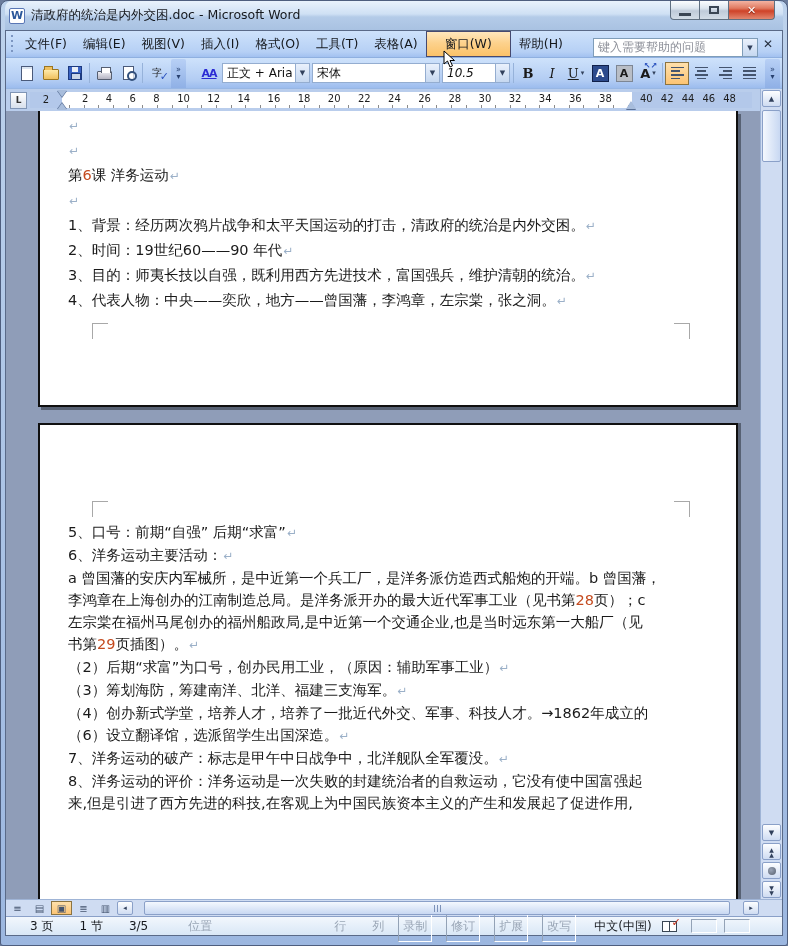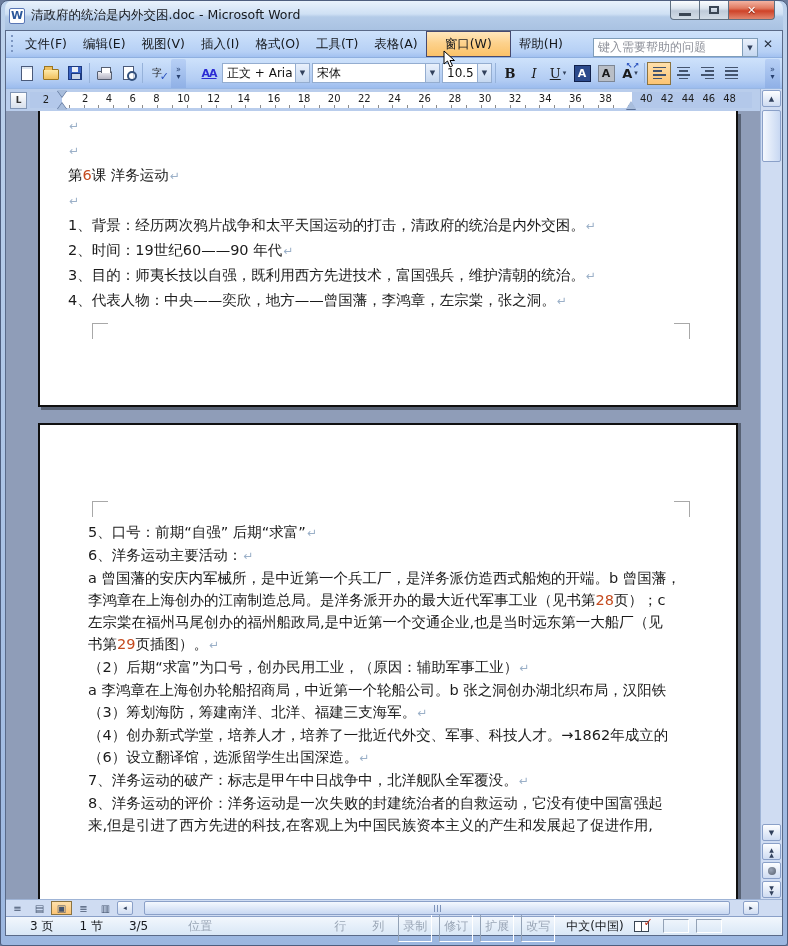--- a/index.html
+++ b/index.html
@@ -55,21 +55,21 @@
   .ic-print:before{content:"";position:absolute;top:-5px;left:3px;width:8px;height:5px;background:#fff;border:1px solid #555e70;border-bottom:none;}
   .ic-preview{width:11px;height:14px;background:#fff;border:1px solid #4a5a7a;position:relative;}
   .ic-preview:after{content:"";position:absolute;right:-4px;bottom:-2px;width:6px;height:6px;border:2px solid #33507c;border-radius:50%;background:rgba(255,255,255,.7);}
   .ic-spell{position:relative;font-size:10px;color:#222;line-height:10px;}
   .ic-spell .chk{position:absolute;right:-7px;bottom:-4px;color:#2a52be;font-size:11px;font-weight:bold;}
   .ic-styles{color:#2b2bd4;font-weight:bold;font-size:11px;text-decoration:underline;letter-spacing:-1px;}
   .combo{height:20px;background:#fff;border:1px solid #94add0;display:flex;align-items:center;font-size:12px;color:#111;
     padding-left:4px;margin:8px 1px;overflow:hidden;white-space:nowrap;}
   .combo .arrow{margin-left:auto;width:14px;height:100%;border-left:1px solid #94add0;font-size:7px;color:#31405c;
     display:flex;align-items:center;justify-content:center;background:linear-gradient(#eaf1fc,#c6d8f0);flex:0 0 14px;}
-  .combo.style{width:88px;}.combo.font{width:128px;}.combo.size{width:50px;}
+  .combo.style{width:88px;}.combo.font{width:128px;}.combo.size{width:68px;font-style:italic;}
   .fmt{font-size:13px;color:#1a1a1a;font-family:"DejaVu Serif",serif;}
   .fmt.b{font-weight:bold;}.fmt.i{font-style:italic;}.fmt.u{text-decoration:underline;}
   .mini-drop{font-size:7px;color:#31405c;margin-left:2px;}
   .ic-border-a{width:17px;height:17px;background:#2c4a8c;border:1px solid #10204a;color:#fff;font-size:11px;font-weight:bold;
     display:flex;align-items:center;justify-content:center;}
   .ic-shade-a{width:17px;height:17px;background:#b9bec6;border:1px solid #7d8694;color:#1a1a1a;font-size:11px;font-weight:bold;
     display:flex;align-items:center;justify-content:center;}
   .ic-scale-a{font-size:13px;font-weight:bold;color:#1a1a1a;position:relative;}
   .ic-scale-a .arr{position:absolute;top:-5px;right:-7px;color:#2a52be;font-size:8px;font-weight:bold;}
   .align-icon{display:flex;flex-direction:column;gap:2px;}
@@ -96,21 +96,21 @@
     align-items:center;padding:0 16px 0 8px;}
   .rnum{line-height:1;}
   .ind{position:absolute;width:0;height:0;}
   .ind-first{left:27px;top:-2px;border-left:5px solid transparent;border-right:5px solid transparent;border-top:7px solid #a8bddc;filter:drop-shadow(0 1px 0 #5a7097);}
   .ind-hang{left:27px;bottom:-2px;border-left:5px solid transparent;border-right:5px solid transparent;border-bottom:7px solid #a8bddc;filter:drop-shadow(0 -1px 0 #5a7097);}
   .ind-right{right:116px;bottom:-1px;border-left:5px solid transparent;border-right:5px solid transparent;border-bottom:8px solid #a8bddc;filter:drop-shadow(0 1px 0 #5a7097);}
   
   .workspace{flex:1;position:relative;overflow:hidden;background:#8f9db8;}
   .page{position:absolute;left:32px;width:700px;background:#fff;overflow:hidden;}
   .page1{top:0;height:296px;border:2px solid #101010;border-top:none;box-shadow:3px 3px 0 rgba(20,24,32,.45);}
-  .page2{top:312px;bottom:-6px;border:2px solid #101010;border-bottom:none;box-shadow:3px 0 0 rgba(20,24,32,.45);padding-left:20px;}
+  .page2{top:312px;bottom:-6px;border:2px solid #101010;border-bottom:none;box-shadow:3px 0 0 rgba(20,24,32,.45);}
   .page-content{padding:2px 26px 0 28px;font-size:14.5px;color:#1a1a1a;}
   .page1 .page-content{line-height:24px;}
   .page2 .page-content{padding-top:96px;line-height:22px;}
   .doc-line{white-space:nowrap;overflow:hidden;min-height:1em;}
   .pmark{color:#9bb0c8;font-size:12px;margin-left:1px;}
   .cmark{position:absolute;width:16px;height:16px;border:0 solid #a8a8a8;}
   .cm-tl{border-top-width:1px;border-left-width:1px;}
   .cm-tr{border-top-width:1px;border-right-width:1px;}
   
   .vscroll{width:22px;flex:0 0 22px;background:#cfdcf2;display:flex;flex-direction:column;border-left:1px solid #9fb4d6;}
@@ -131,21 +131,21 @@
   .h-track{flex:1;position:relative;margin:1px 0;}
   .h-thumb{position:absolute;top:0;bottom:0;left:10px;right:12px;border:1px solid #8aa0c8;border-radius:2px;
     background:linear-gradient(#f4f8fe,#c8d8f2);display:flex;align-items:center;justify-content:center;gap:2px;}
   .h-thumb i{width:1px;height:7px;background:#7d92b8;display:block;}
   .h-corner{width:22px;flex:0 0 22px;background:#cfdcf2;}
   
   .statusbar{height:19px;flex:0 0 19px;display:flex;align-items:center;font-size:12px;color:#15181d;
     background:linear-gradient(#f2f7fd,#d9e7f6);border-top:1px solid #8aa0c8;padding:0 6px 0 24px;white-space:nowrap;}
   .sb-cell{margin-right:26px;}
   .sb-dim{color:#9aa6b6;}
-  .sb-box{border:1px solid;border-color:#93a2b6 #ffffff #ffffff #93a2b6;padding:8px 4px;margin-right:7px;line-height:14px;}
+  .sb-box{border:1px solid;border-color:#93a2b6 #ffffff #ffffff #93a2b6;padding:8px 4px;margin-right:14px;line-height:14px;}
   .sb-lang{margin:0 10px 0 4px;}
   .book-icon{position:relative;width:15px;height:11px;background:#fff;border:1px solid #3a4654;margin-right:14px;}
   .book-icon:before{content:"";position:absolute;left:6px;top:0;bottom:0;width:1px;background:#3a4654;}
   .book-icon .chk{position:absolute;right:-5px;top:-6px;color:#c22a12;font-weight:bold;font-size:11px;}
   .sb-empty{width:26px;height:14px;border:1px solid;border-color:#93a2b6 #ffffff #ffffff #93a2b6;margin-right:7px;}
   .red-seg{color:#c44a1e;}
 </style>
 </head>
 <body>
 
@@ -357,21 +357,20 @@
             <div class="cmark cm-tl" style="left:52px;top:76px;"></div>
             <div class="cmark cm-tr" style="right:46px;top:76px;"></div>
             <div class="page-content" id="page-lines-2">
                 <div class="doc-line"><span>5、口号：前期“自强” 后期“求富”</span><span class="pmark">↵</span></div>
                 <div class="doc-line"><span>6、洋务运动主要活动：</span><span class="pmark">↵</span></div>
                 <div class="doc-line"><span>a 曾国藩的安庆内军械所，是中近第一个兵工厂，是洋务派仿造西式船炮的开端。b 曾国藩，</span></div>
                 <div class="doc-line"><span>李鸿章在上海创办的江南制造总局。是洋务派开办的最大近代军事工业（见书第</span><span class="red-seg" style="color: rgb(196, 74, 30);">28</span><span>页）；c</span></div>
                 <div class="doc-line"><span>左宗棠在福州马尾创办的福州船政局,是中近第一个交通企业,也是当时远东第一大船厂（见</span></div>
                 <div class="doc-line"><span>书第</span><span class="red-seg" style="color: rgb(196, 74, 30);">29</span><span>页插图）。</span><span class="pmark">↵</span></div>
                 <div class="doc-line"><span>（2）后期“求富”为口号，创办民用工业，（原因：辅助军事工业）</span><span class="pmark">↵</span></div>
-                <div class="doc-line"><span>a 李鸿章在上海创办轮船招商局，中近第一个轮船公司。b 张之洞创办湖北织布局，汉阳铁</span></div>
                 <div class="doc-line"><span>（3）筹划海防，筹建南洋、北洋、福建三支海军。</span><span class="pmark">↵</span></div>
                 <div class="doc-line"><span>（4）创办新式学堂，培养人才，培养了一批近代外交、军事、科技人才。→1862年成立的</span></div>
                 <div class="doc-line"><span>（6）设立翻译馆，选派留学生出国深造。</span><span class="pmark">↵</span></div>
                 <div class="doc-line"><span>7、洋务运动的破产：标志是甲午中日战争中，北洋舰队全军覆没。</span><span class="pmark">↵</span></div>
                 <div class="doc-line"><span>8、洋务运动的评价：洋务运动是一次失败的封建统治者的自救运动，它没有使中国富强起</span></div>
                 <div class="doc-line"><span>来,但是引进了西方先进的科技,在客观上为中国民族资本主义的产生和发展起了促进作用,</span></div>
               </div>
           </div>
         </div>
       </div>

